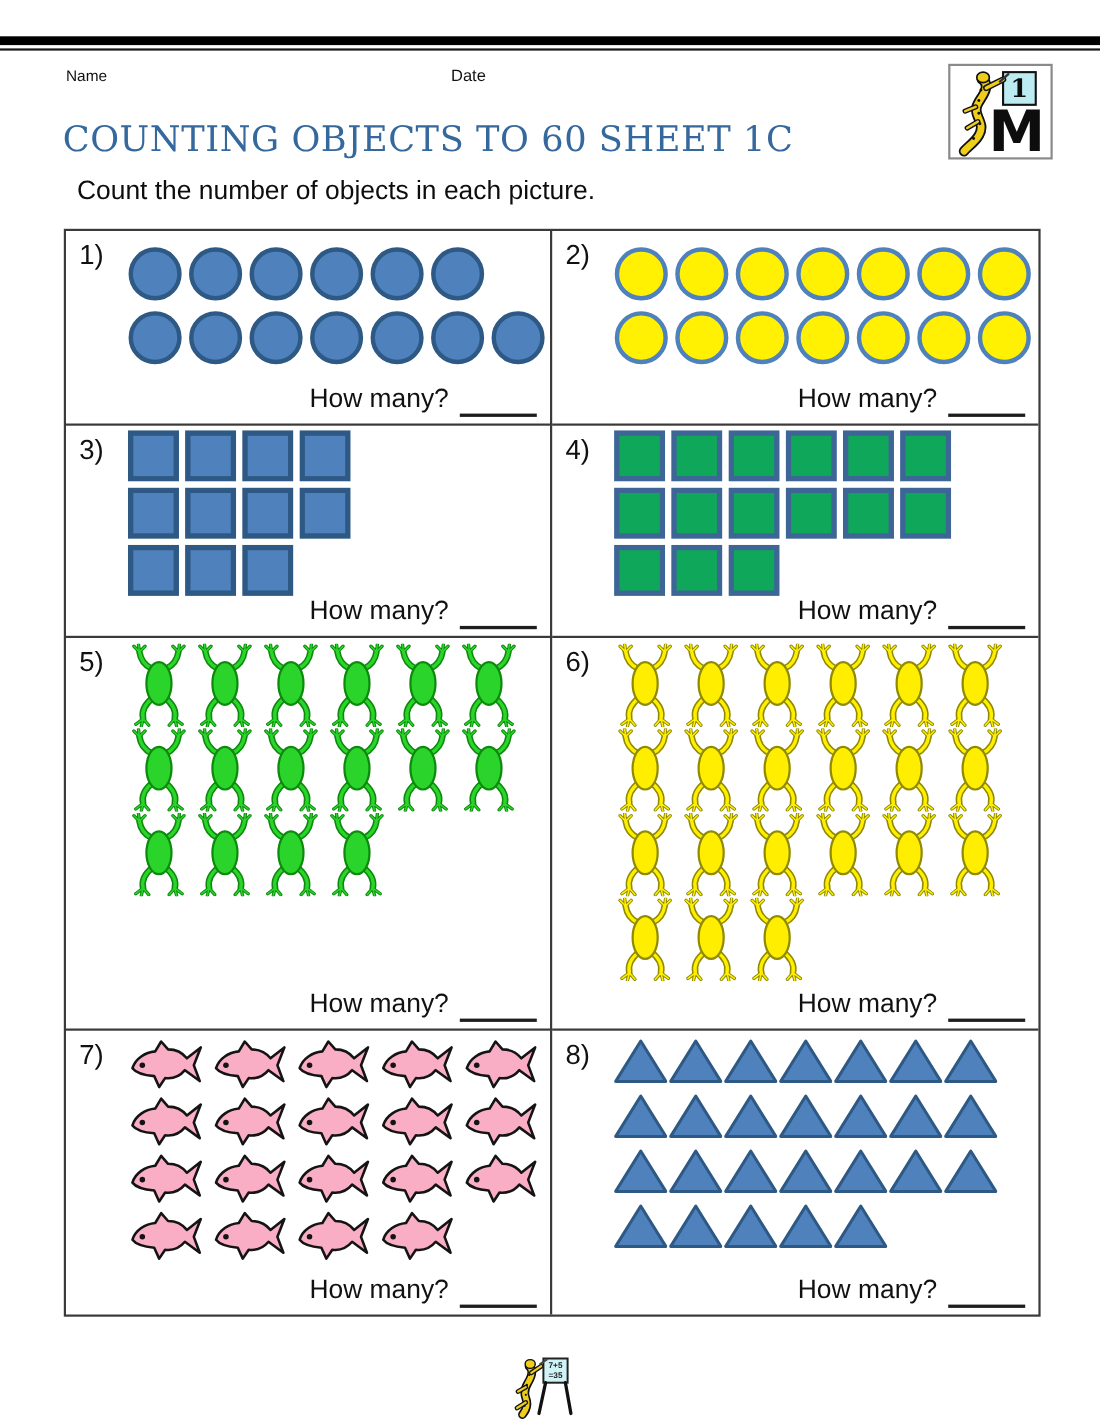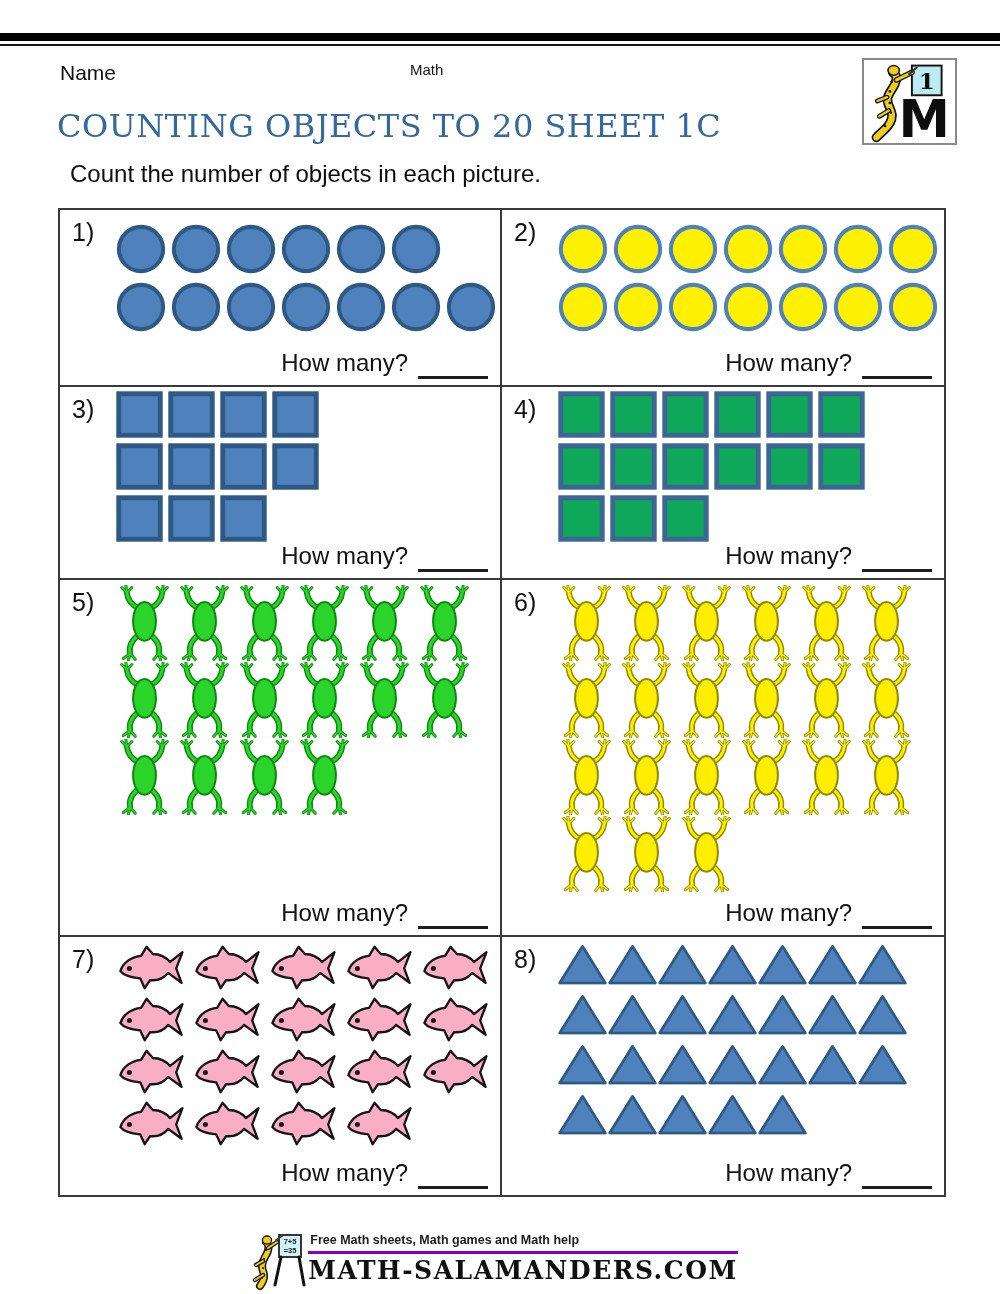--- a/index.html
+++ b/index.html
@@ -4,21 +4,21 @@
 <style>
   html,body{margin:0;padding:0;}
   body{
     width:1000px;height:1294px;position:relative;background:#ffffff;
     font-family:"Liberation Sans",sans-serif;color:#111;overflow:hidden;
   }
   
   .top-rule{position:absolute;top:33px;left:0;width:1000px;height:8px;background:#000;}
   .top-rule-thin{position:absolute;top:44px;left:0;width:1000px;height:2px;background:#161616;}
 
-  .name-label{position:absolute;top:61px;left:60px;font-size:21px;text-align:center;}
+  .name-label{position:absolute;top:61px;left:60px;font-size:14px;text-align:center;}
   .date-label{position:absolute;top:61px;left:410px;font-size:15px;}
 
   .page-title{
     position:absolute;top:107px;left:57px;
     font-family:"DejaVu Serif","Liberation Serif",serif;
     font-size:32px;color:#35689D;letter-spacing:.5px;white-space:nowrap;
   }
   .instruction{position:absolute;top:160px;left:70px;font-size:24px;color:#0d0d0d;}
 
   
@@ -138,21 +138,21 @@
       </g>
       <ellipse cx="30" cy="43" rx="13.5" ry="23" fill="var(--f)" stroke="var(--s)" stroke-width="2.4"></ellipse>
     </symbol>
   </defs>
 </svg>
 
 <div class="top-rule"></div>
 <div class="top-rule-thin"></div>
 
 <span class="name-label">Name</span>
-<span class="date-label">Math</span>
+<span class="date-label">Date</span>
 
 <div class="logo-box">
   <svg viewBox="0 0 95 85">
     <text x="63" y="80" font-family="DejaVu Sans, Liberation Sans, sans-serif" font-size="54" font-weight="bold" fill="#0d0d0d" text-anchor="middle">M</text>
     <rect x="50" y="5" width="31" height="31" fill="#BDEBF2" stroke="#111" stroke-width="2"></rect>
     <text x="65.5" y="29" font-family="DejaVu Serif, serif" font-size="24" font-weight="bold" fill="#0d0d0d" text-anchor="middle">1</text>
     <g>
       <path d="M30,12 C37,16 33,24 29,30 C25,36 23,40 26,47 C29,54 31,58 27,65 C23,72 16,76 13,80" fill="none" stroke="#111" stroke-width="10" stroke-linecap="round"></path>
       <path d="M30,12 C37,16 33,24 29,30 C25,36 23,40 26,47 C29,54 31,58 27,65 C23,72 16,76 13,80" fill="none" stroke="#EFCE1B" stroke-width="6.5" stroke-linecap="round"></path>
       <path d="M34,20 L50,12" stroke="#111" stroke-width="6" stroke-linecap="round"></path>
@@ -165,21 +165,21 @@
         <circle cx="29" cy="22" r="1.4"></circle>
           <circle cx="27" cy="32" r="1.4"></circle>
           <circle cx="27" cy="44" r="1.4"></circle>
         <circle cx="28" cy="54" r="1.4"></circle>
           <circle cx="22" cy="68" r="1.4"></circle>
       </g>
     </g>
   </svg>
 </div>
 
-<h1 class="page-title" style="margin:0;font-weight:normal;">COUNTING OBJECTS TO 20 SHEET 1C</h1>
+<h1 class="page-title" style="margin:0;font-weight:normal;">COUNTING OBJECTS TO 60 SHEET 1C</h1>
 <div class="instruction">Count the number of objects in each picture.</div>
 
 <div class="grid">
     <div class="cell" style="--f: #4F81BD; --s: #2E5984;">
       <span class="num">1)</span>
       <div class="shapes shapes-circle">
         <div class="shape-row">
           <svg viewBox="0 0 52 52" class="shape">
             <use href="#sym-circle"></use>
           </svg>
@@ -717,17 +717,13 @@
         <circle cx="13" cy="26" r="1"></circle>
         <circle cx="12" cy="35" r="1"></circle>
         <circle cx="11" cy="45" r="1"></circle>
       </g>
     <rect x="28" y="2" width="22" height="22" fill="#CFF3F6" stroke="#222" stroke-width="1.8"></rect>
     <text x="39" y="11" font-size="7.5" font-weight="bold" text-anchor="middle" fill="#222">7+5</text>
     <text x="39" y="20" font-size="7.5" font-weight="bold" text-anchor="middle" fill="#222">=35</text>
     <path d="M30,24 L24,52 M48,24 L53,52" stroke="#111" stroke-width="3" stroke-linecap="round"></path>
     <path d="M25,7 L31,3" stroke="#444" stroke-width="1.8" stroke-linecap="round"></path>
   </svg>
-  <div class="footer-text">
-    <div class="tagline">Free Math sheets, Math games and Math help</div>
-    <div class="site">Math-Salamanders.com</div>
-  </div>
 </div>
 
 </body></html>

